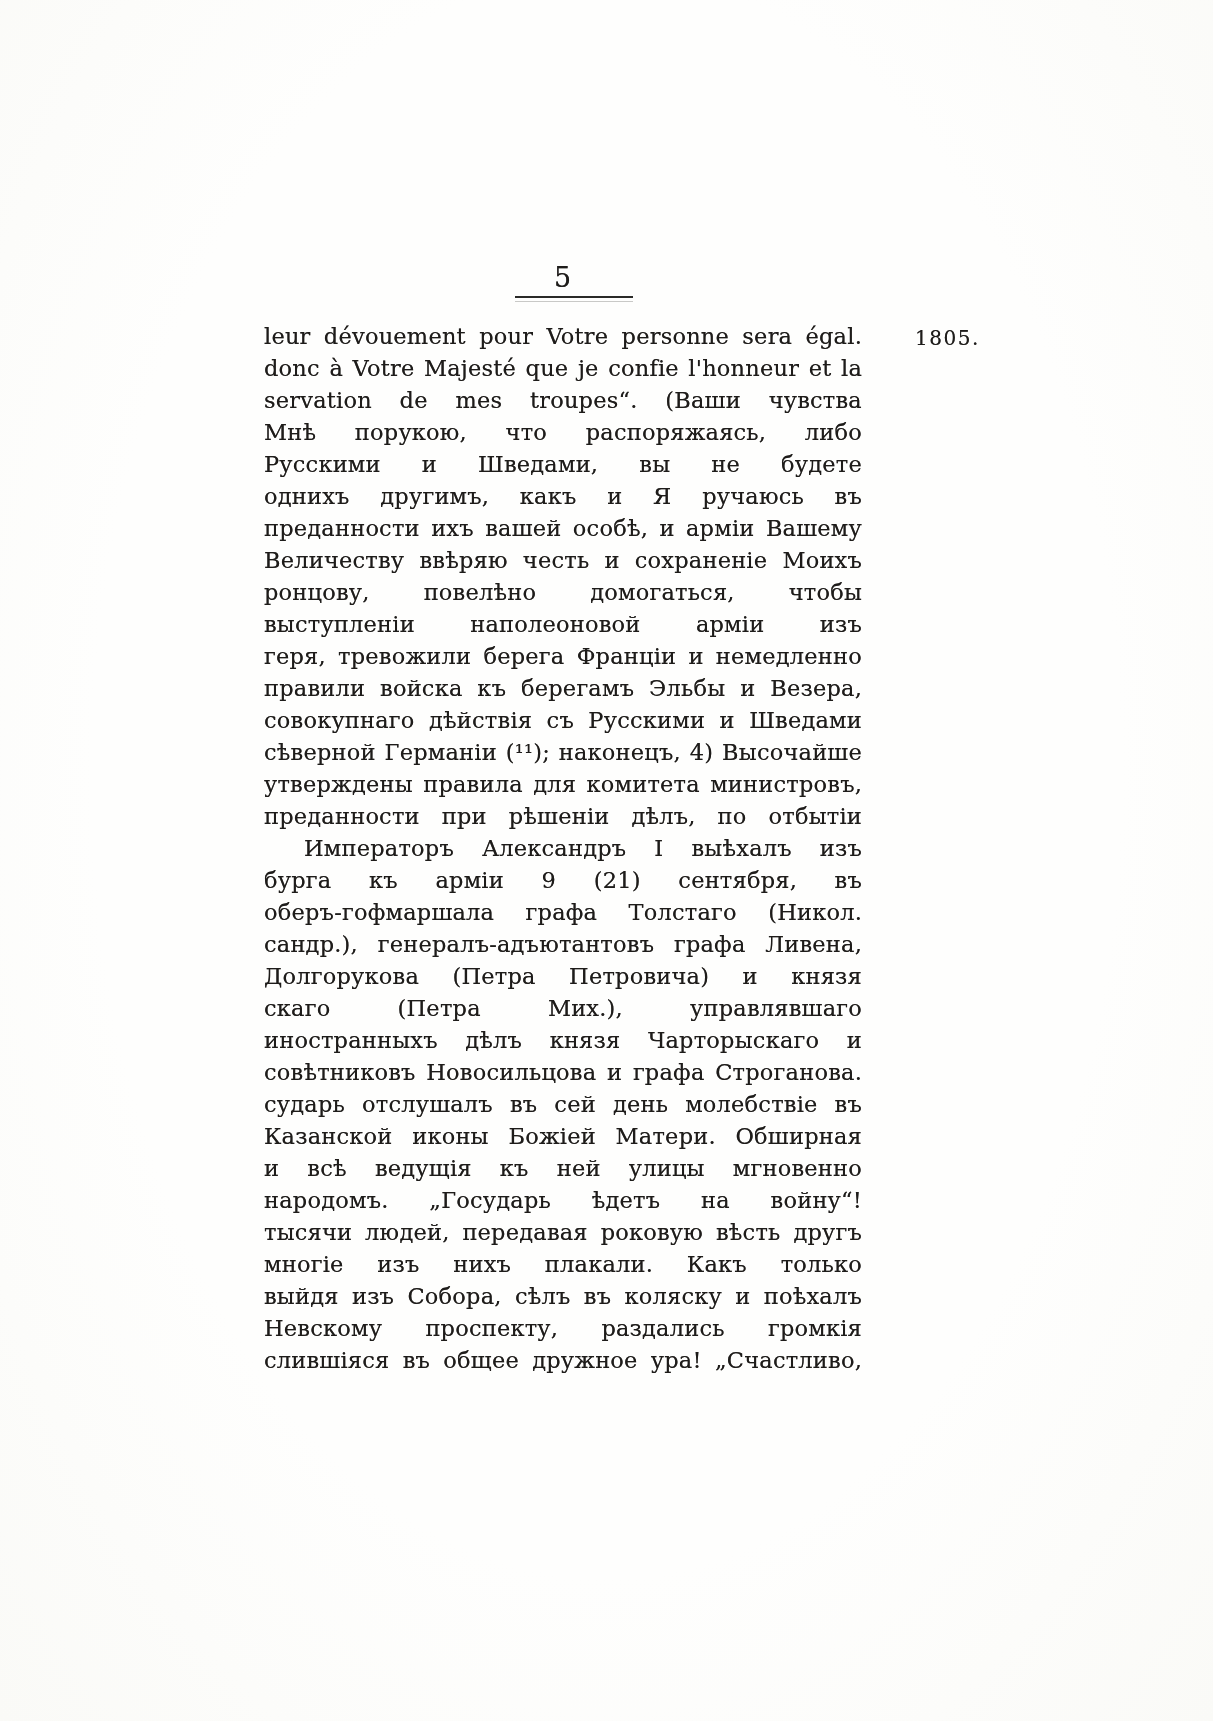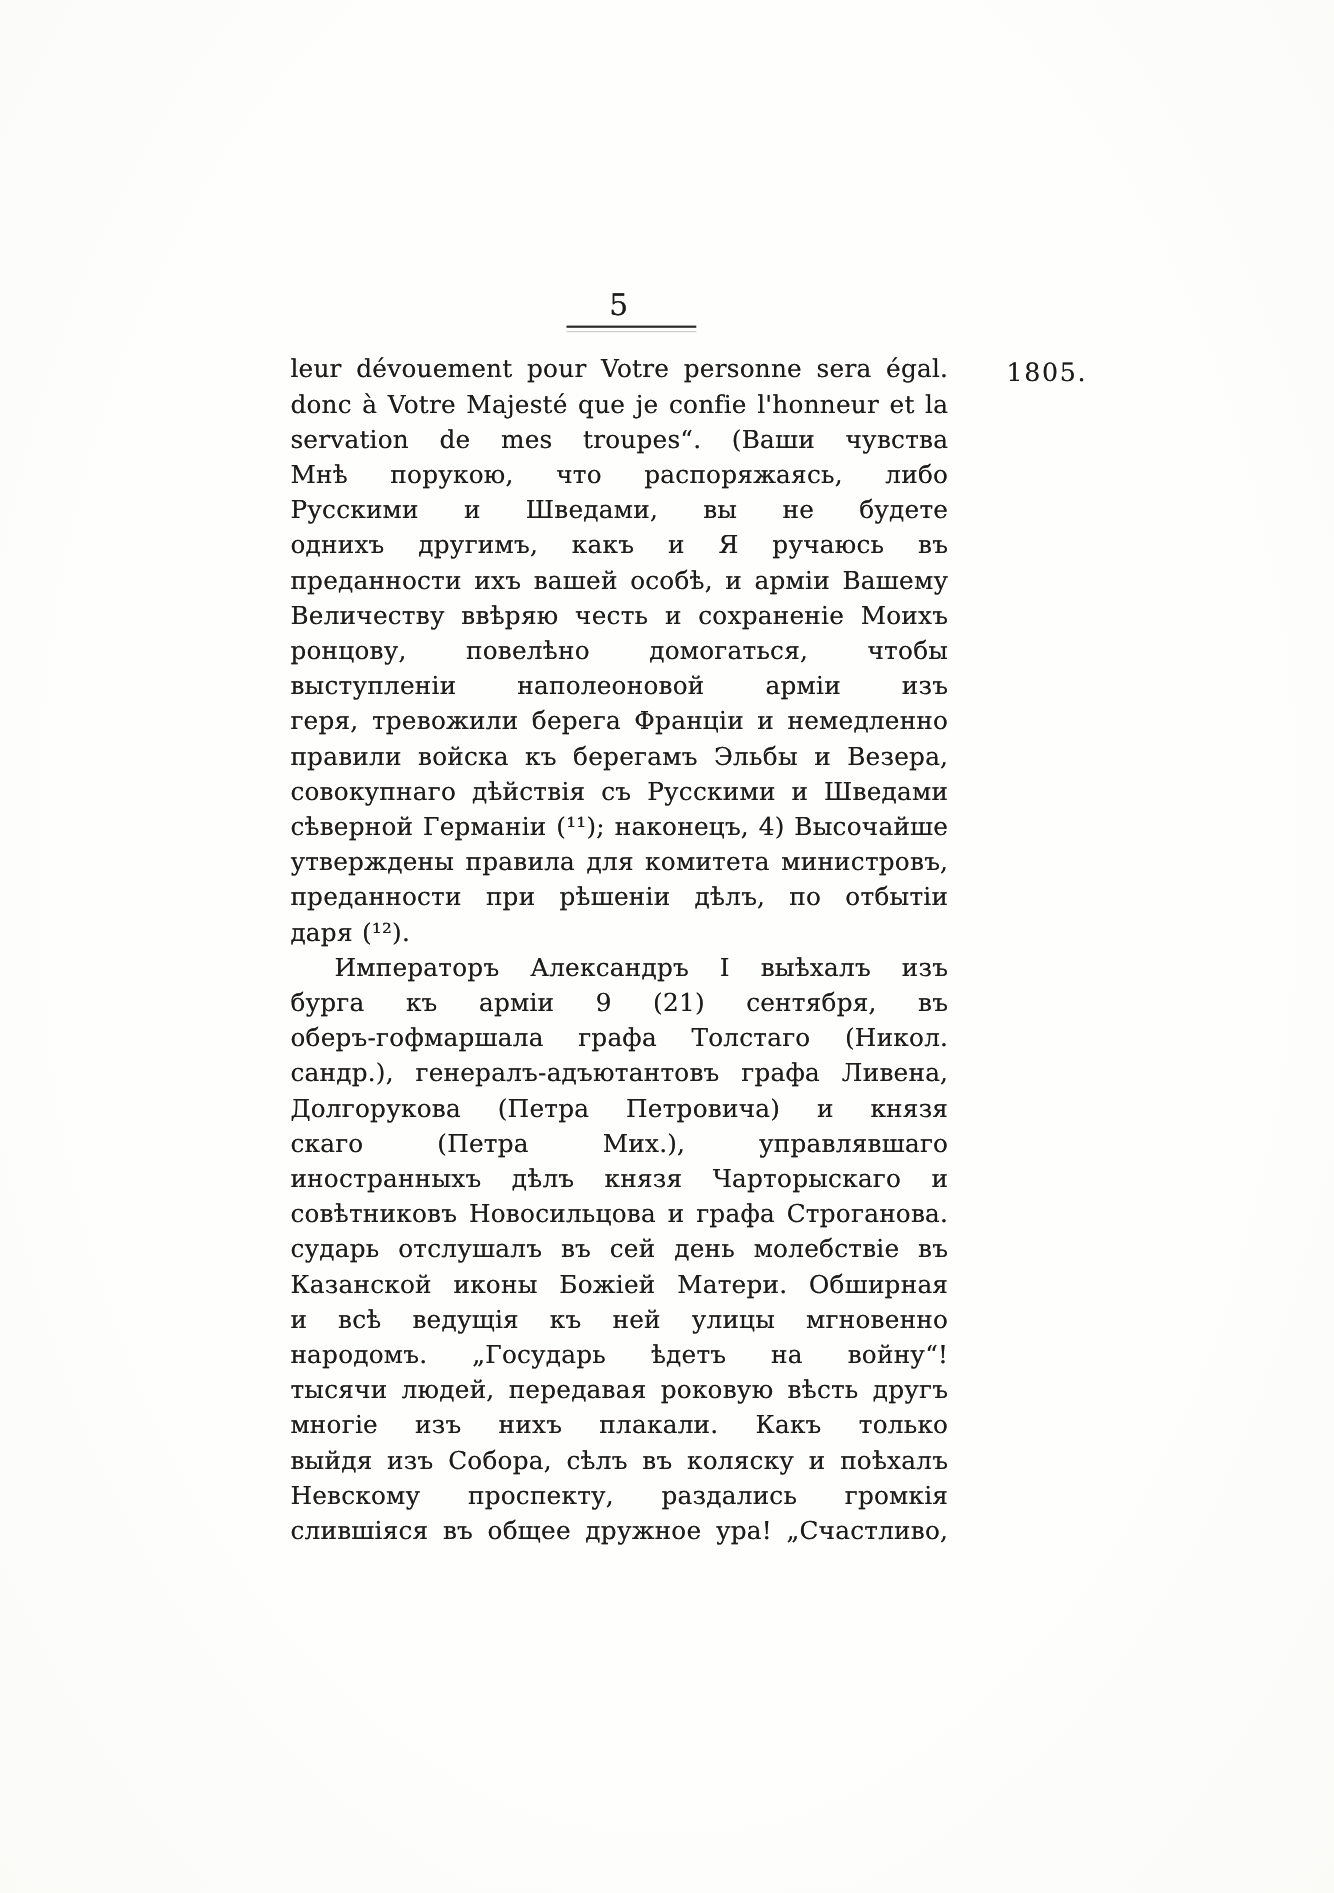--- a/index.html
+++ b/index.html
@@ -36,21 +36,21 @@
     left: 515px;
     width: 118px;
     height: 3px;
     border-top: 2px solid #2a2a28;
     border-bottom: 1px solid rgba(42,42,40,0.25);
   }
   .margin-year {
     position: absolute;
     top: 326px;
     left: 915px;
-    font-size: 23px;
+    font-size: 20px;
     letter-spacing: 1.5px;
     text-shadow: 0 0 0.5px rgba(20,18,16,0.6);
   }
   .text-block {
     position: absolute;
     top: 320px;
     left: 264px;
     width: 598px;
   }
   .line {
@@ -93,21 +93,20 @@
       <div class="line">преданности ихъ вашей особѣ, и арміи Вашему</div>
       <div class="line">Величеству ввѣряю честь и сохраненіе Моихъ войскъ)</div>
       <div class="line">ронцову, повелѣно домогаться, чтобы Англичане, по</div>
       <div class="line">выступленіи наполеоновой арміи изъ булоньскаго ла-</div>
       <div class="line">геря, тревожили берега Франціи и немедленно от-</div>
       <div class="line">правили войска къ берегамъ Эльбы и Везера, для</div>
       <div class="line">совокупнаго дѣйствія съ Русскими и Шведами въ</div>
       <div class="line">сѣверной Германіи (¹¹); наконецъ, 4) Высочайше</div>
       <div class="line">утверждены правила для комитета министровъ, въ</div>
       <div class="line">преданности при рѣшеніи дѣлъ, по отбытіи Госу-</div>
-      <div class="line short">даря (¹²).</div>
     </div>
 
     <div class="para">
       <div class="line indent">Императоръ Александръ I выѣхалъ изъ Петер-</div>
       <div class="line">бурга къ арміи 9 (21) сентября, въ сопровожденіи</div>
       <div class="line">оберъ-гофмаршала графа Толстаго (Никол. Алек-</div>
       <div class="line">сандр.), генералъ-адъютантовъ графа Ливена, князя</div>
       <div class="line">Долгорукова (Петра Петровича) и князя Волкон-</div>
       <div class="line">скаго (Петра Мих.), управлявшаго министерствомъ</div>
       <div class="line">иностранныхъ дѣлъ князя Чарторыскаго и тайныхъ</div>

